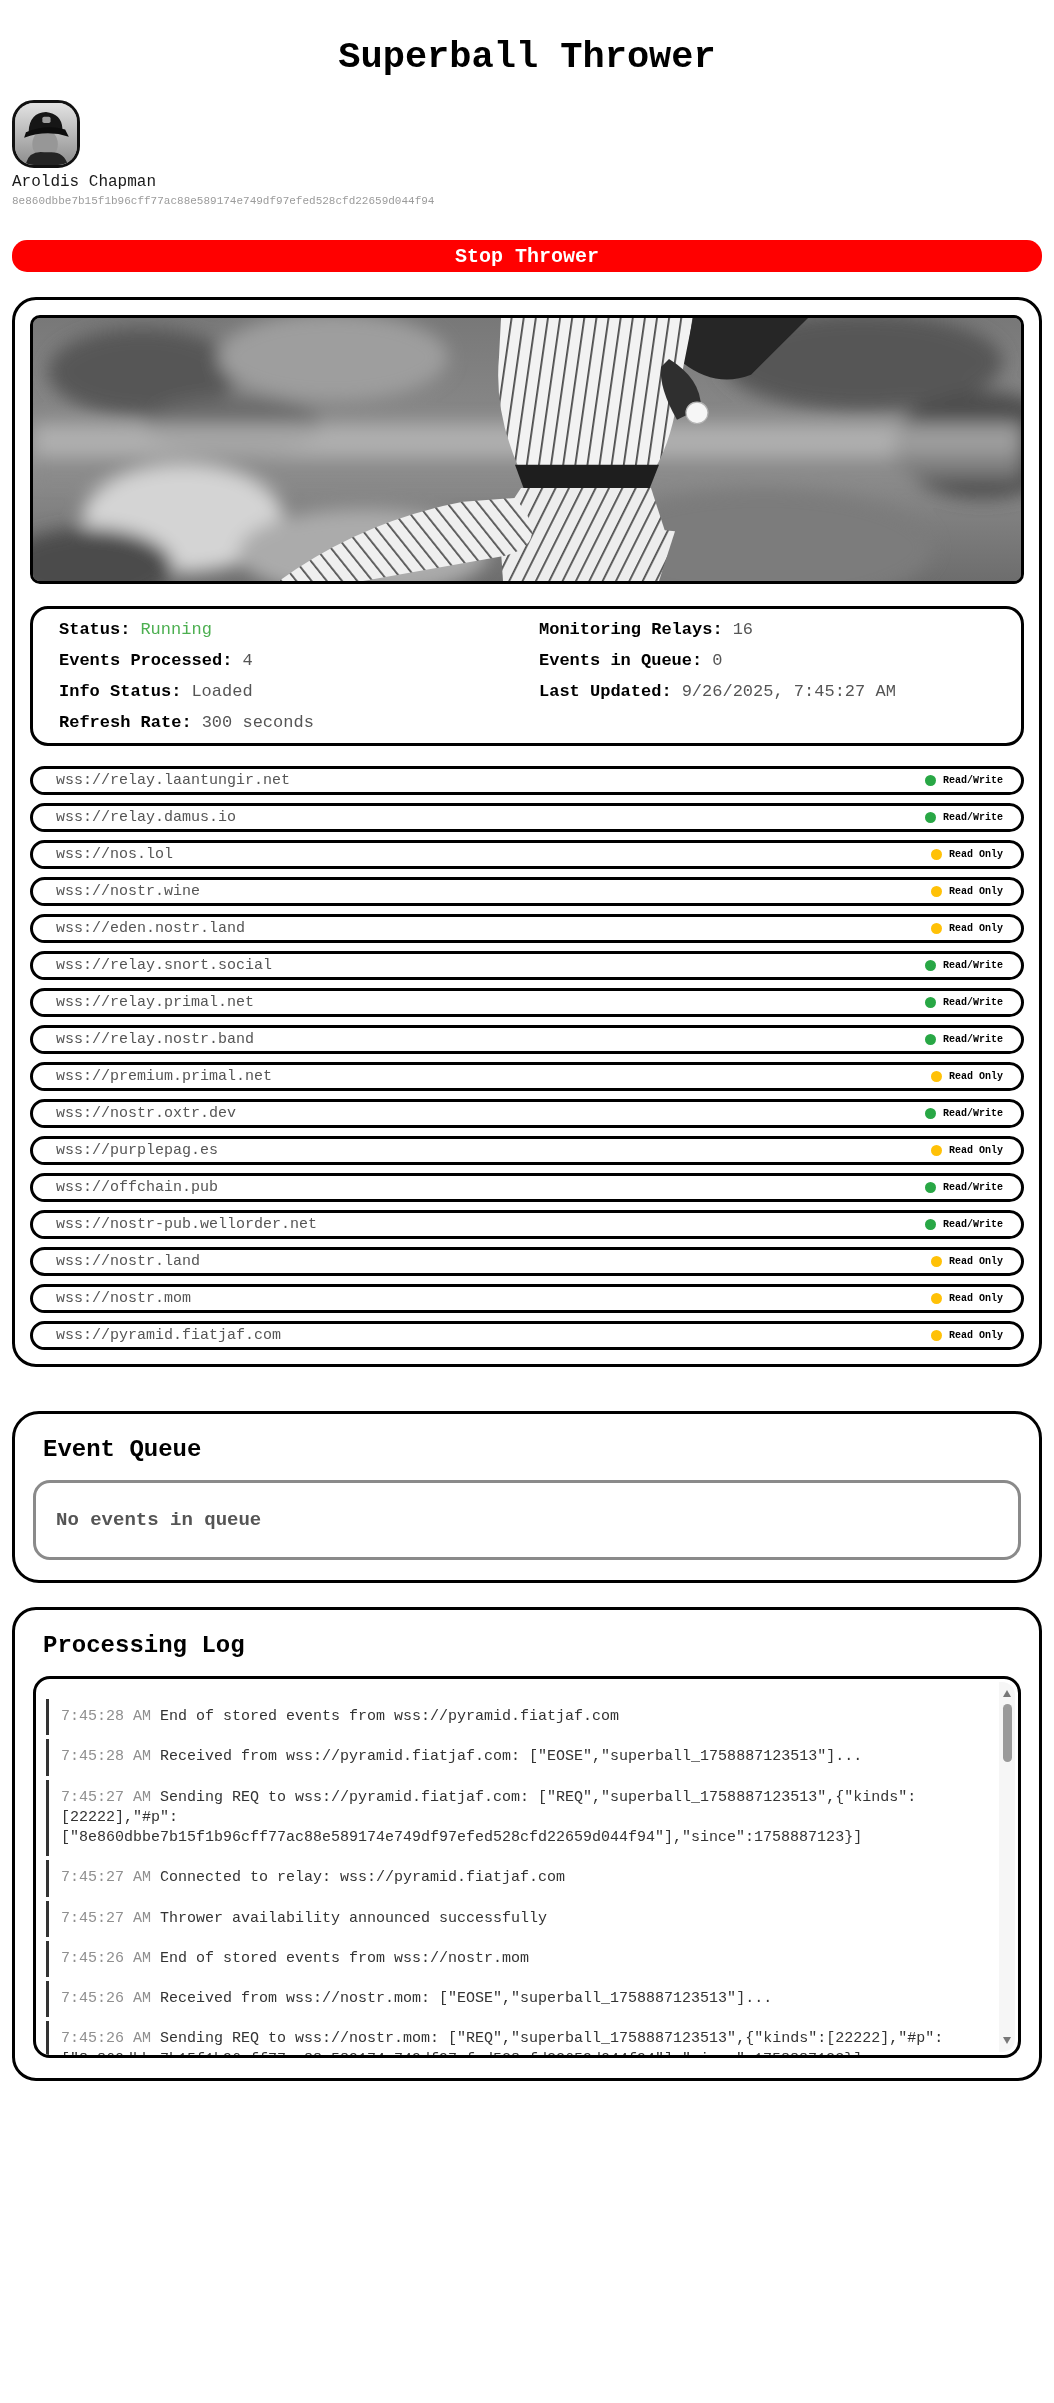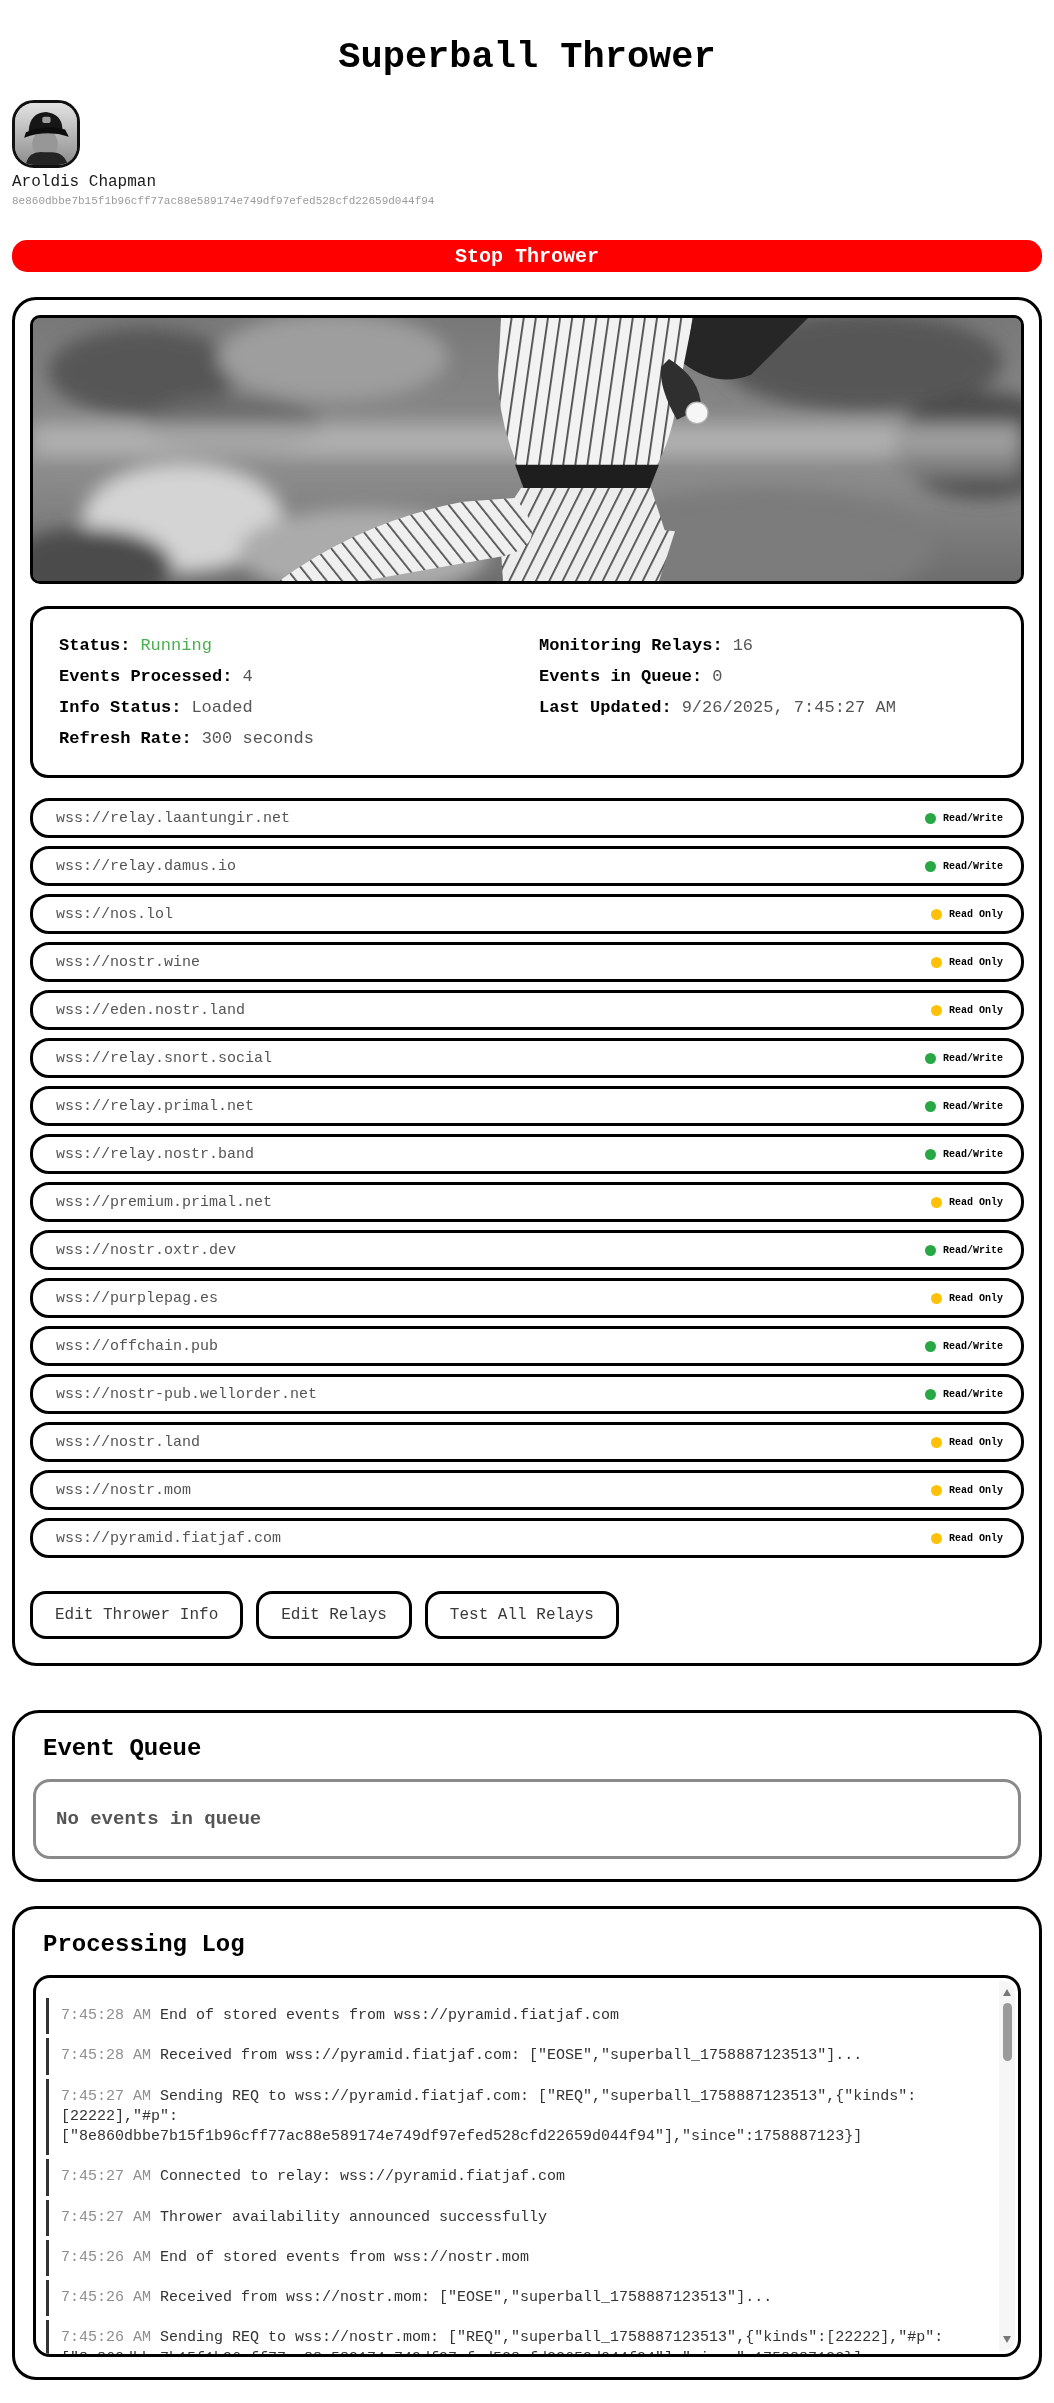--- a/index.html
+++ b/index.html
@@ -38,30 +38,30 @@
     padding:15px 15px 14px 15px; box-sizing:border-box;
   }
   .photo-box {
     height:269px; border:3px solid #000; border-radius:10px;
     overflow:hidden; box-sizing:border-box; background:#808080;
   }
   .photo-box svg { display:block; width:100%; height:100%; }
 
   .status-panel {
     margin-top:22px; border:3px solid #000; border-radius:18px;
-    padding:28px 26px; display:grid; grid-template-columns:1fr 1fr; column-gap:24px;
+    padding:12px 26px; display:grid; grid-template-columns:1fr 1fr; column-gap:24px;
   }
   .status-col { display:flex; flex-direction:column; gap:14px; }
   .status-row { font-size:17px; line-height:1.0; white-space:nowrap; }
   .status-label { font-weight:bold; color:#000; }
   .status-value { color:#555; margin-left:10px; }
 
   .relay-list { margin-top:20px; display:flex; flex-direction:column; gap:8px; }
   .relay-item {
-    height:40px; box-sizing:border-box; border:3px solid #000; border-radius:19px;
+    height:29px; box-sizing:border-box; border:3px solid #000; border-radius:19px;
     display:flex; align-items:center; justify-content:space-between;
     padding:0 18px 0 23px; background:#fff;
   }
   .relay-url { font-size:15px; color:#555; }
   .relay-badge { display:flex; align-items:center; gap:7px; }
   .relay-dot { width:11px; height:11px; border-radius:50%; background:#888; flex:0 0 auto; }
   .relay-access { font-size:10px; font-weight:bold; color:#000; white-space:nowrap; }
 
   .actions { display:flex; gap:13px; margin:33px 0 10px 0; }
   .action-btn {
@@ -329,25 +329,20 @@
   </div>
         <div class="relay-item">
     <span class="relay-url">wss://pyramid.fiatjaf.com</span>
     <span class="relay-badge">
       <span class="relay-dot" style="background: rgb(255, 193, 7);"></span>
       <span class="relay-access">Read Only</span>
     </span>
   </div>
       </div>
 
-    <div class="actions">
-      <button class="action-btn">Edit Thrower Info</button>
-      <button class="action-btn">Edit Relays</button>
-      <button class="action-btn">Test All Relays</button>
-    </div>
   </div>
 
   <div class="section-panel queue-panel">
     <div class="section-title">Event Queue</div>
     <div class="queue-box">
       <span>No events in queue</span>
     </div>
   </div>
 
   <div class="section-panel log-panel">

